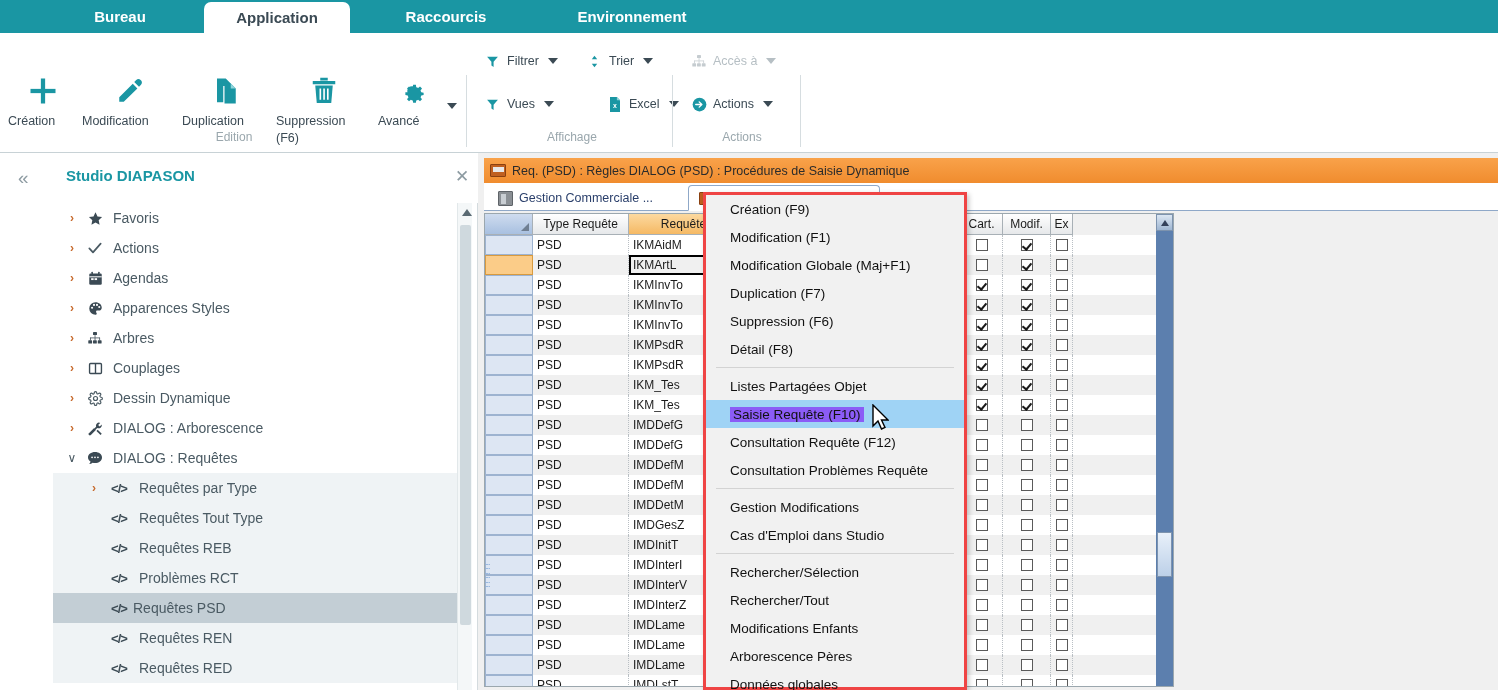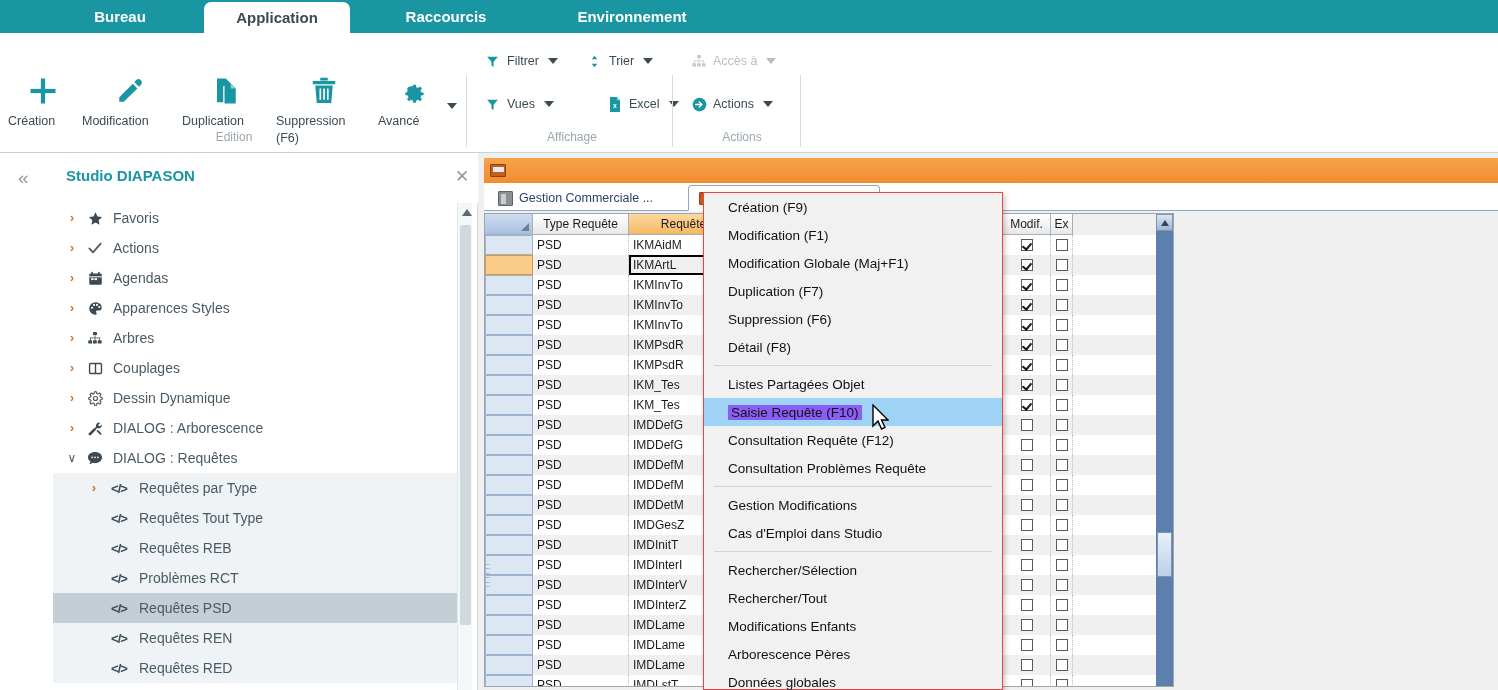--- a/index.html
+++ b/index.html
@@ -172,22 +172,22 @@
   }
   #grid-vthumb { position:absolute;left:1px;top:318px;width:15px;height:45px;
     background:linear-gradient(#e8f0fa,#bcd0e8); border:1px solid #7d93ae; }
   #grid-resize {
     position:absolute; left:0px; top:348px; width:8px; height:34px;
     color:#7ea6d8; font-size:9px; line-height:9px; letter-spacing:-1px;
   }
 
   
   #ctxmenu {
-    position:absolute; left:703px; top:192px; width:300px; height:498px;
-    background:#f1f1f1; border:1px solid #ef4444;
+    position:absolute; left:703px; top:192px; width:264px; height:498px;
+    background:#f1f1f1; border:3px solid #ef4444;
     box-shadow:2px 2px 5px rgba(0,0,0,0.22); z-index:50;
   }
   .mi {
     height:28px; display:flex; align-items:center; padding-left:24px;
     font-size:13.5px; color:#111; cursor:default; white-space:nowrap;
   }
   .mi.hl { background:#9fd3f5; }
   .mi.hl .mtxt { background:#8b5cf6; padding:0 3px; }
   .msep { height:1px; background:#d3d3d3; margin:4px 10px; }
   #cursor { position:absolute; left:872px; top:404px; width:17px; height:26px; z-index:60; }
@@ -494,21 +494,21 @@
         <span style="margin-left: 6px;">Requêtes REB</span>
       </div>
       <div class="tnode child" style="padding-left: 30px;">
         <span class="texp"></span>
         <span class="tico code-ico" style="width: 28px;">&lt;/&gt;</span>
         <span style="margin-left: 6px;">Problèmes RCT</span>
       </div>
       <div class="tnode child sel" style="padding-left: 30px;">
         <span class="texp"></span>
         <span class="tico code-ico" style="width: 28px;">&lt;/&gt;</span>
-        <span style="margin-left: 6px;">Requêtes PSD</span>
+        <span style="">Requêtes PSD</span>
       </div>
       <div class="tnode child" style="padding-left: 30px;">
         <span class="texp"></span>
         <span class="tico code-ico" style="width: 28px;">&lt;/&gt;</span>
         <span style="margin-left: 6px;">Requêtes REN</span>
       </div>
       <div class="tnode child" style="padding-left: 30px;">
         <span class="texp"></span>
         <span class="tico code-ico" style="width: 28px;">&lt;/&gt;</span>
         <span style="margin-left: 6px;">Requêtes RED</span>
@@ -516,20 +516,21 @@
     </div>
   <div id="tree-scroll">
     <div id="tree-up"></div>
     <div id="tree-thumb"></div>
   </div>
 </div>
 
 <div id="mdi">
   <div id="mdi-title">
     <span class="wico"></span>
+    <span>Req. (PSD) : Règles DIALOG (PSD) : Procédures de Saisie Dynamique</span>
   </div>
   <div id="subtab-bar">
       <div class="subtab" style="left: 4px;">
         <span class="cube-ico"></span>
         <span>Gestion Commerciale ...</span>
       </div>
       <div class="subtab active" style="left: 204px;">
         <span class="wico" style="width: 16px; height: 13px; background: rgb(192, 96, 32); border: 1px solid rgb(138, 64, 16); border-radius: 1px;"></span>
         <span>Req. (PSD) : Règles DIA...</span>
       </div>

